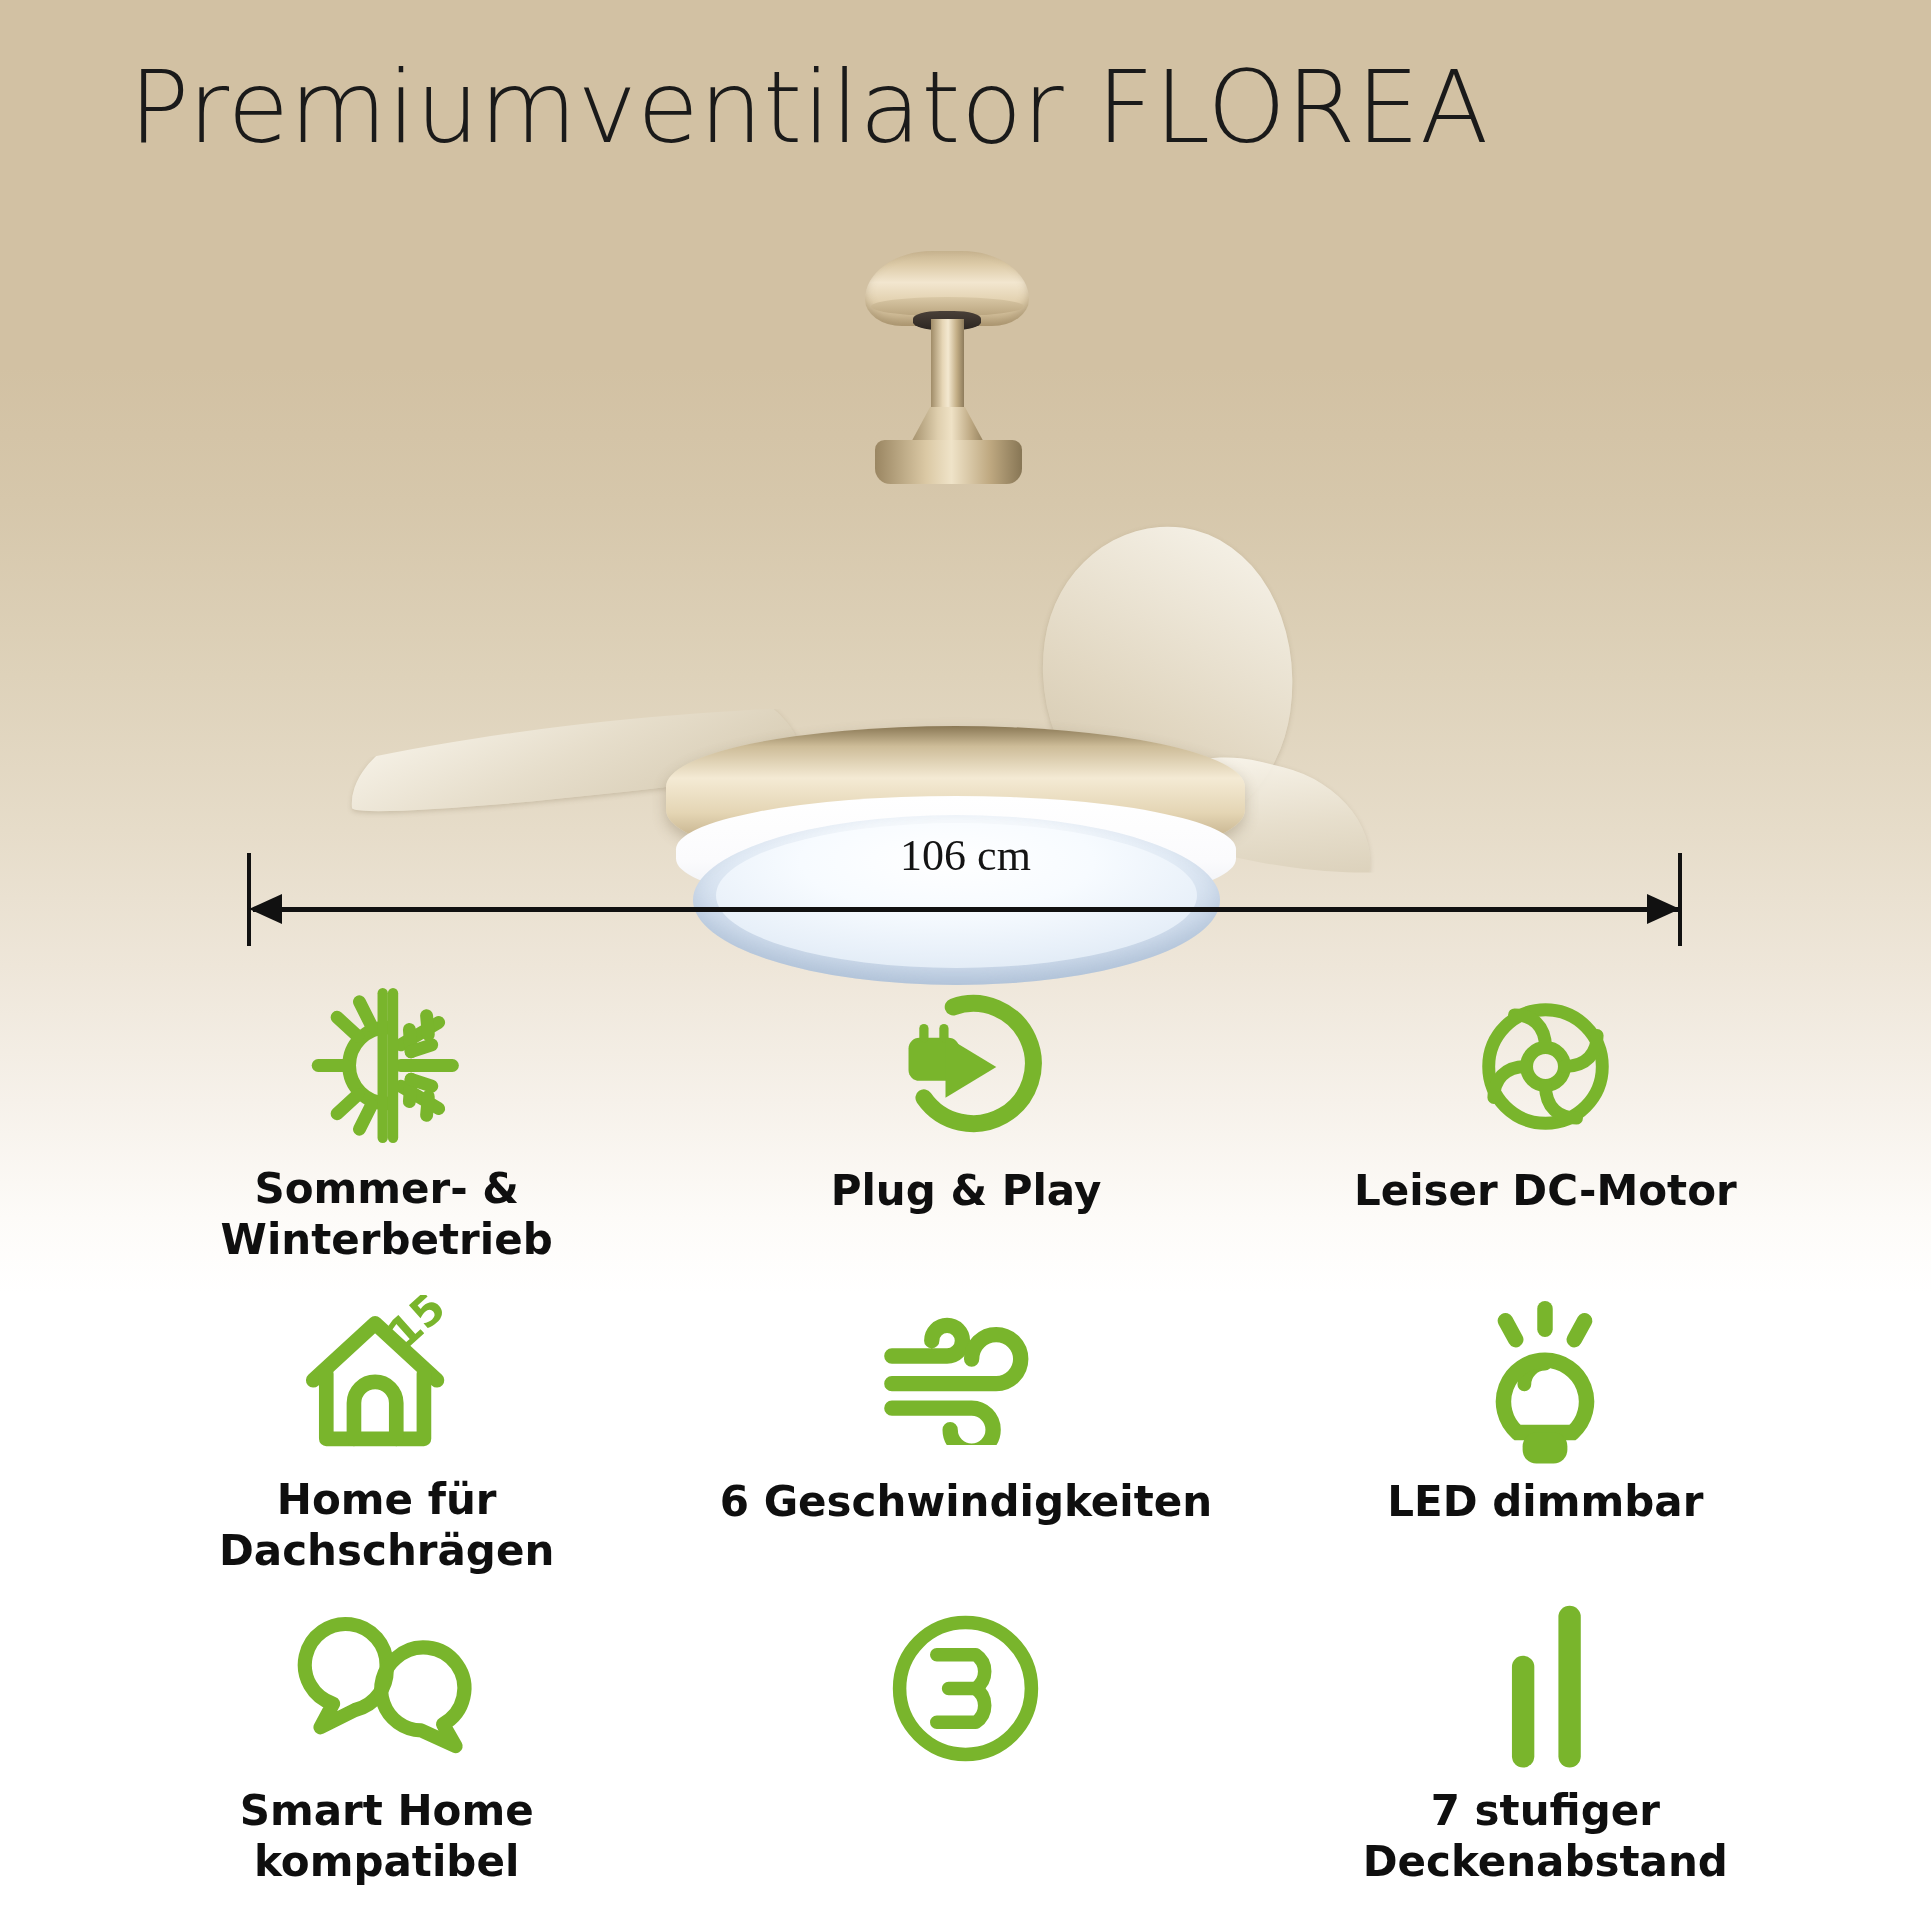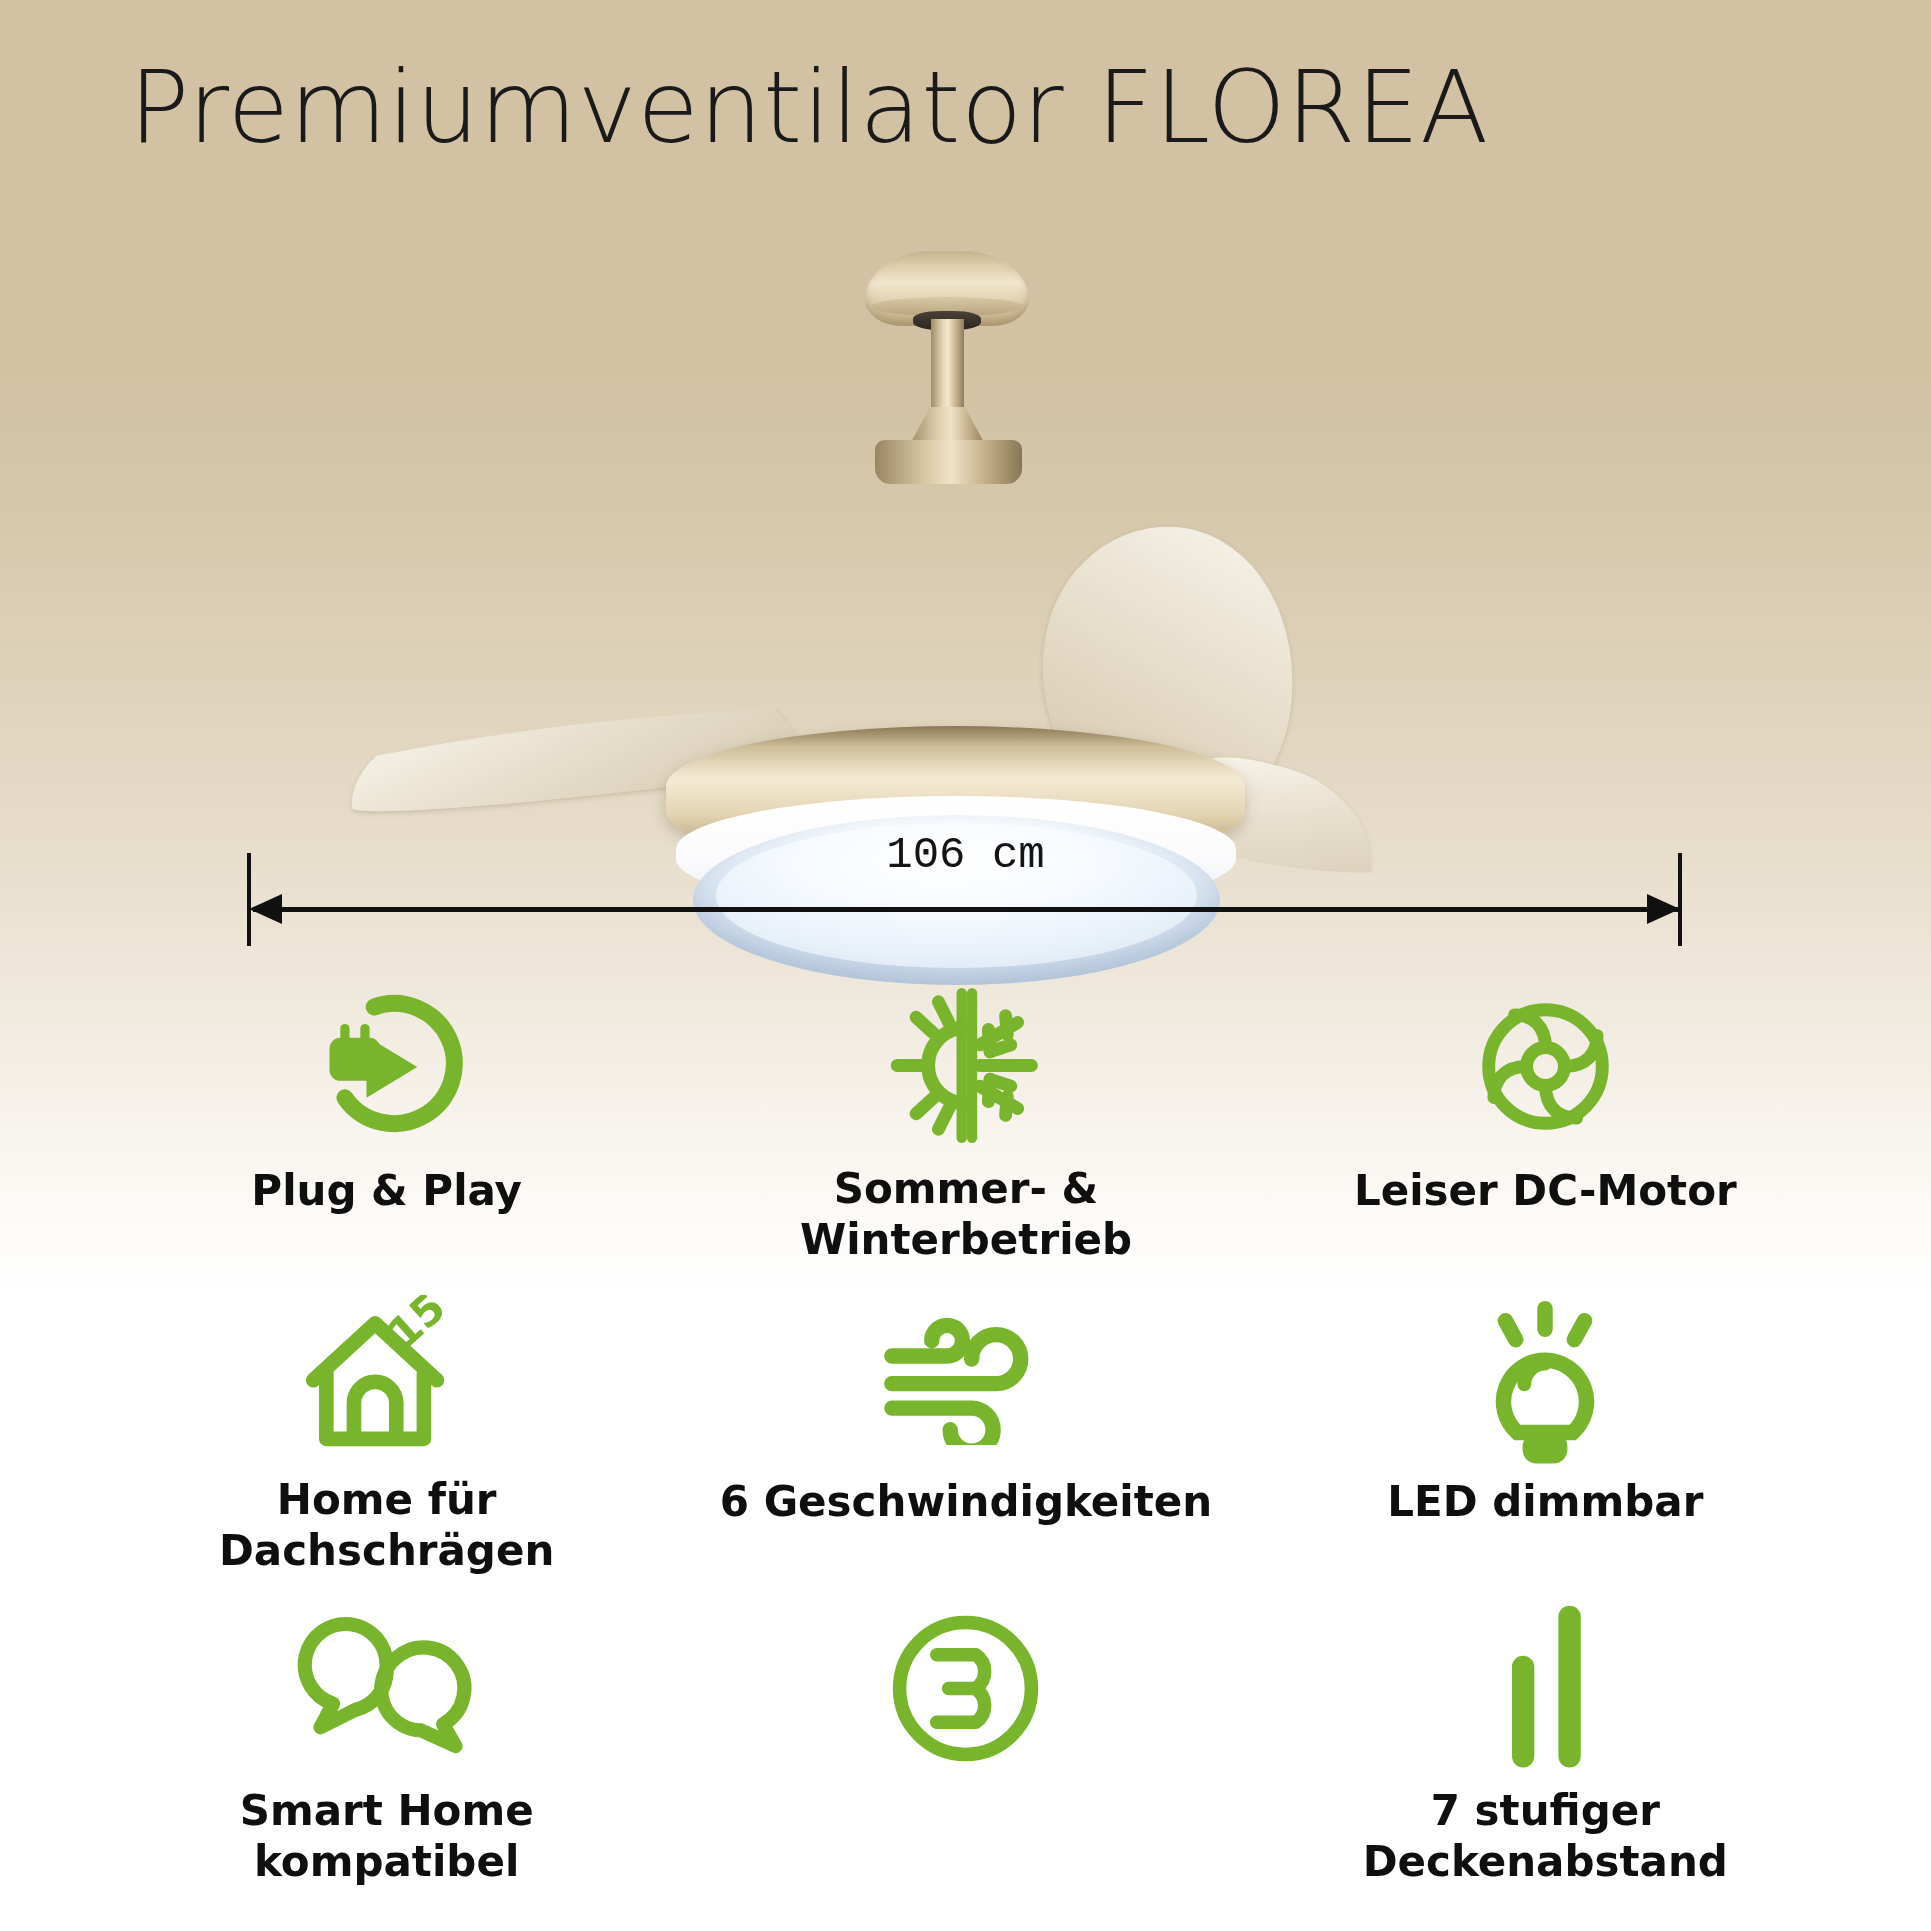--- a/index.html
+++ b/index.html
@@ -193,21 +193,21 @@
     height: 126px;
   }
   .dim-label {
     position: absolute;
     left: 0;
     top: 0;
     width: 1931px;
     text-align: center;
     font-size: 44px;
     color: #141414;
-    font-family: Liberation Mono, monospace;
+    font-family: Liberation Serif, serif;
     font-weight: 400;
   }
   .dim-tick {
     position: absolute;
     top: 23px;
     width: 3.9px;
     height: 93px;
     background: #111111;
   }
   .dim-tick.left { left: 247px; }
@@ -301,38 +301,20 @@
     <div class="dim-tick right"></div>
     <div class="dim-line"></div>
     <div class="dim-arrow left"></div>
     <div class="dim-arrow right"></div>
   </div>
 
   <div class="features">
 
     <div class="feature">
       <div class="icon-box">
-        <svg width="179" height="154" viewBox="0 0 116 100">
-          <g fill="none" stroke="#79b52c" stroke-width="11" stroke-linecap="round">
-            <path d="M50 11 A39 39 0 1 1 31 70"></path>
-          </g>
-          <g fill="#79b52c">
-            <rect x="21" y="31" width="33" height="28" rx="7"></rect>
-            <rect x="28" y="22" width="6" height="12" rx="3"></rect>
-            <rect x="41" y="22" width="6" height="12" rx="3"></rect>
-            <path d="M41 55 L86 55 L86 56 L41 56 Z" opacity="0"></path>
-            <path d="M45 30 L78 50 L45 70 Z"></path>
-          </g>
-        </svg>
-      </div>
-      <div class="label">Plug &amp; Play</div>
-    </div>
-
-    <div class="feature">
-      <div class="icon-box">
         <svg width="174" height="179" viewBox="0 0 100 104">
           <g stroke="#79b52c" stroke-width="7.5" stroke-linecap="round" fill="none">
 
             <path d="M50 30 A22 22 0 0 0 50 74" stroke-width="8"></path>
             <path d="M26 52 H10"></path>
             <path d="M33 35 L21 24"></path>
             <path d="M33 69 L21 80"></path>
             <path d="M41 29 L34 15"></path>
             <path d="M41 75 L34 89"></path>
 
@@ -349,20 +331,38 @@
             <path d="M47.5 10 V94" stroke-width="6"></path>
             <path d="M53.5 10 V94" stroke-width="6"></path>
           </g>
         </svg>
       </div>
       <div class="label">Sommer- &amp; Winterbetrieb</div>
     </div>
 
     <div class="feature">
       <div class="icon-box">
+        <svg width="179" height="154" viewBox="0 0 116 100">
+          <g fill="none" stroke="#79b52c" stroke-width="11" stroke-linecap="round">
+            <path d="M50 11 A39 39 0 1 1 31 70"></path>
+          </g>
+          <g fill="#79b52c">
+            <rect x="21" y="31" width="33" height="28" rx="7"></rect>
+            <rect x="28" y="22" width="6" height="12" rx="3"></rect>
+            <rect x="41" y="22" width="6" height="12" rx="3"></rect>
+            <path d="M41 55 L86 55 L86 56 L41 56 Z" opacity="0"></path>
+            <path d="M45 30 L78 50 L45 70 Z"></path>
+          </g>
+        </svg>
+      </div>
+      <div class="label">Plug &amp; Play</div>
+    </div>
+
+    <div class="feature">
+      <div class="icon-box">
         <svg width="179" height="179" viewBox="0 0 104 104">
           <g fill="none" stroke="#79b52c" stroke-width="7.5" stroke-linecap="round">
             <circle cx="52" cy="52" r="33"></circle>
             <circle cx="52" cy="52" r="11"></circle>
             <path d="M52 41 C52 28 44 22 34 22"></path>
             <path d="M63 52 C76 52 82 44 82 34"></path>
             <path d="M52 63 C52 76 60 82 70 82"></path>
             <path d="M41 52 C28 52 22 60 22 70"></path>
           </g>
         </svg>

